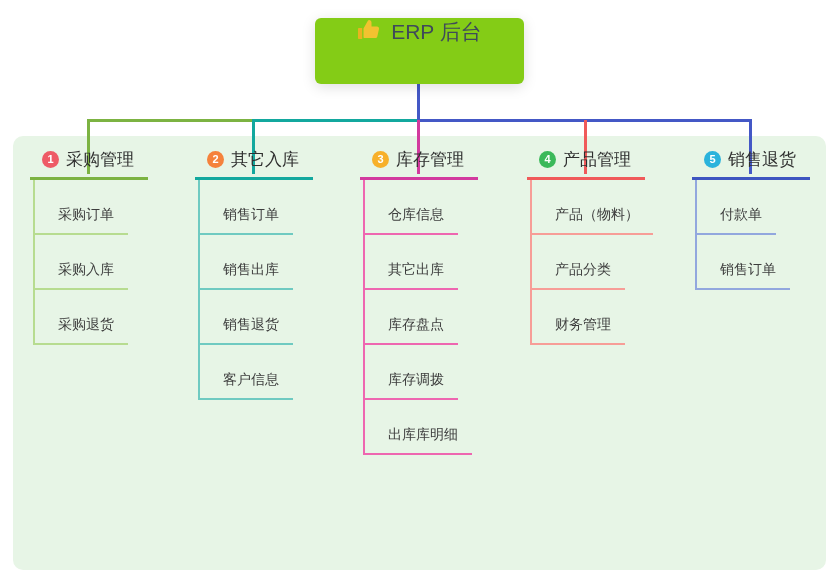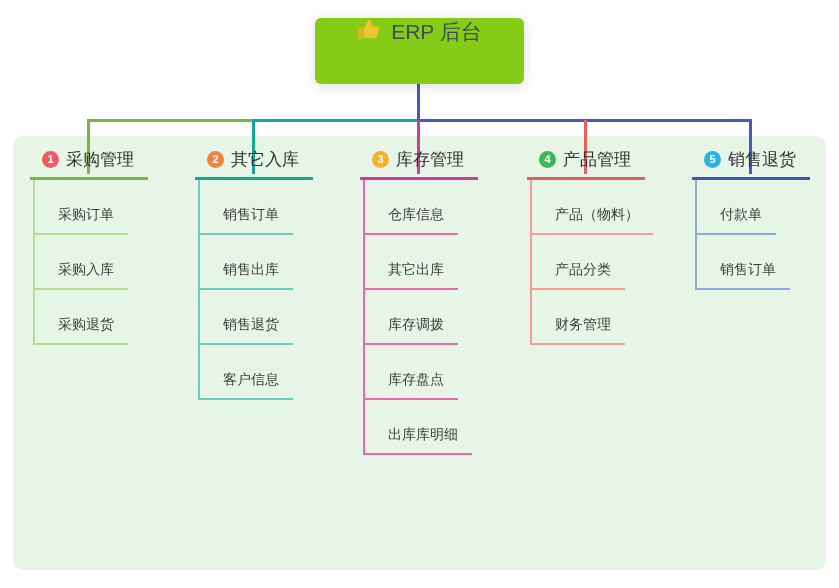--- a/index.html
+++ b/index.html
@@ -137,24 +137,24 @@
     <span>库存管理</span>
   </div>
   <div class="children">
     <div class="child">
         <span class="u">仓库信息</span>
       </div>
     <div class="child">
         <span class="u">其它出库</span>
       </div>
     <div class="child">
-        <span class="u">库存调拨</span>
+        <span class="u">库存盘点</span>
       </div>
     <div class="child">
-        <span class="u">库存盘点</span>
+        <span class="u">库存调拨</span>
       </div>
     <div class="child">
         <span class="u">出库库明细</span>
       </div>
   </div>
 </div>
 
 <div class="branch b4">
   <div class="branch-header">
     <span class="badge">4</span>

